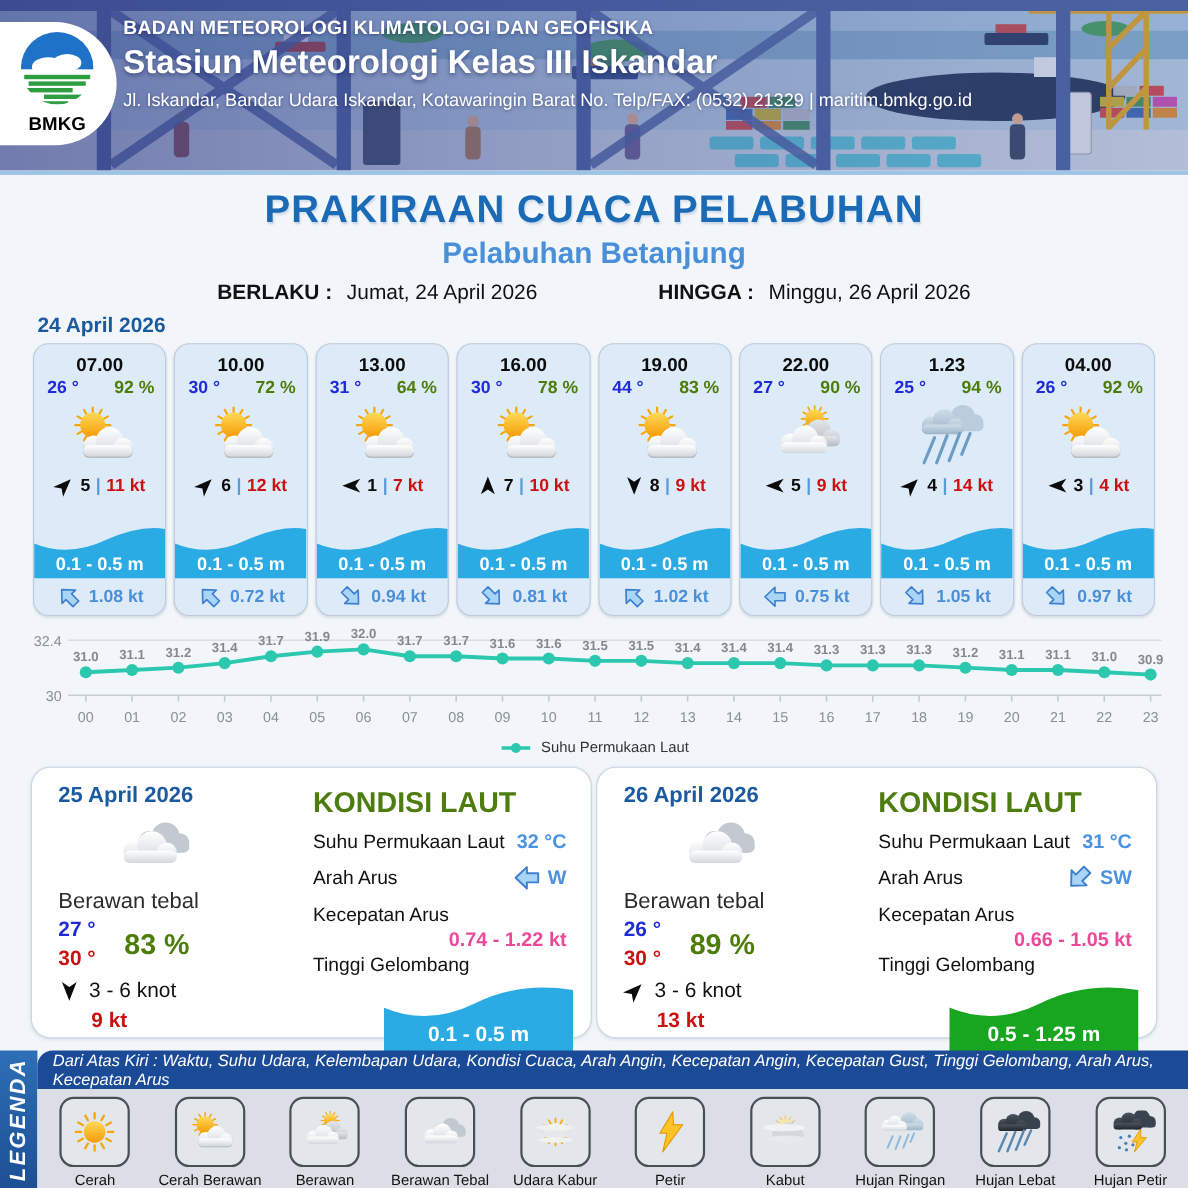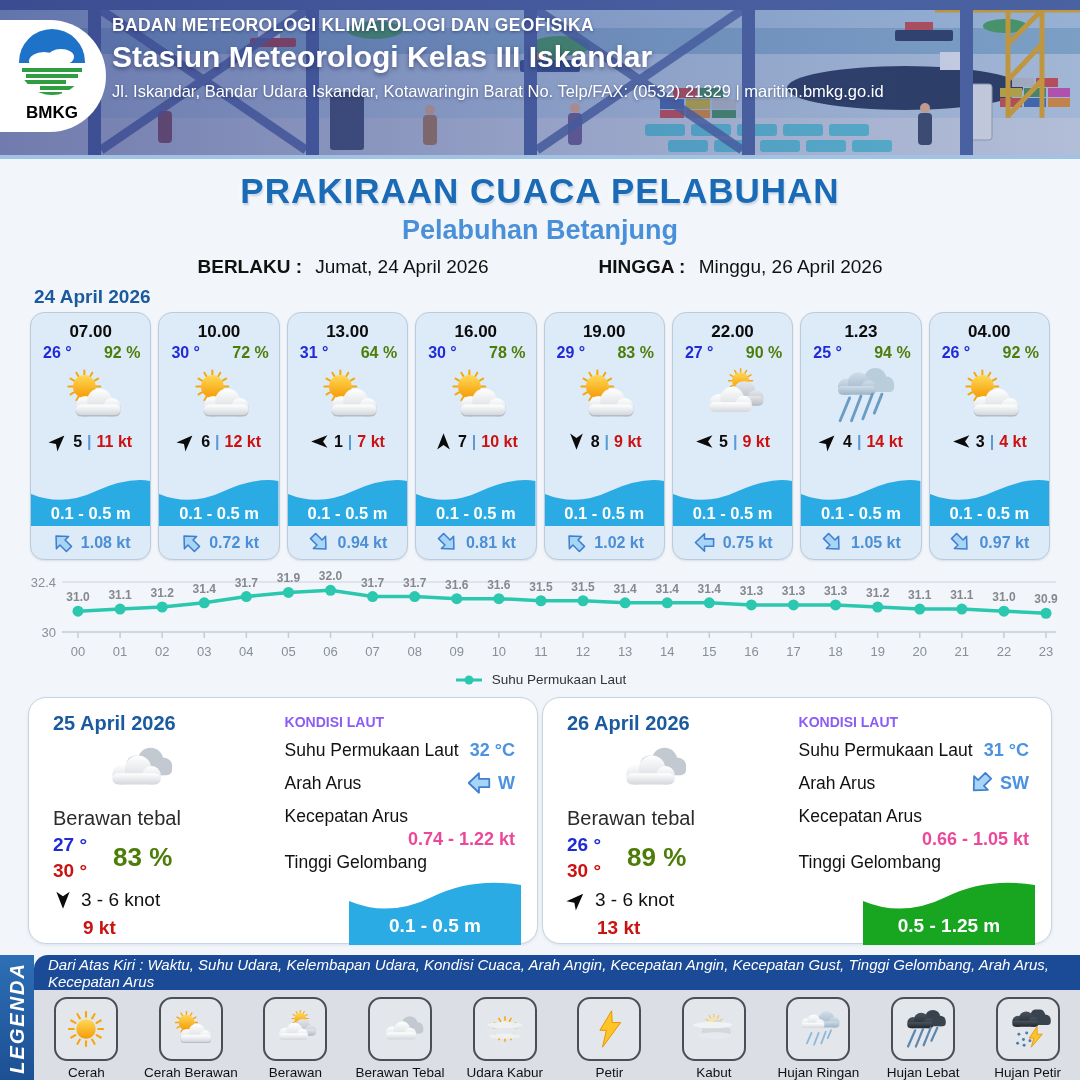--- a/index.html
+++ b/index.html
@@ -65,21 +65,21 @@
   .dc-cond{font-size:20px;color:#2b2b2b;margin-top:4px;}
   .dc-temps{display:flex;align-items:center;margin-top:2px;}
   .dc-tcol{display:flex;flex-direction:column;font-size:19px;font-weight:bold;line-height:1.35;}
   .dc-tmin{color:#1f2bd8;}
   .dc-tmax{color:#cc1111;}
   .dc-hum{font-size:26px;font-weight:bold;color:#4c7d08;margin-left:26px;}
   .dc-wind{display:flex;align-items:center;gap:8px;font-size:19px;margin-top:6px;}
   .dc-wind .dir{width:20px;height:20px;}
   .dc-gust{font-size:19px;font-weight:bold;color:#cc1111;margin:6px 0 0 30px;}
   .dc-right{flex:1;padding:16px 22px 0 8px;}
-  .sea-title{font-size:14px;font-weight:bold;color:#8b5cf6;margin-bottom:10px;}
+  .sea-title{font-size:26px;font-weight:bold;color:#4d7c0f;margin-bottom:10px;}
   .sea-row{display:flex;justify-content:space-between;align-items:center;margin-top:9px;font-size:17.5px;}
   .sea-val{font-size:18px;font-weight:bold;color:#4b93e0;display:flex;align-items:center;gap:6px;}
   .sea-val .dir{width:26px;height:26px;}
   .sea-speed-val{text-align:right;font-size:18px;font-weight:bold;color:#ec4899;margin-top:2px;}
   .sea-wave-wrap{position:relative;height:74px;margin-top:2px;}
   .wave-badge{position:absolute;right:-6px;bottom:4px;width:172px;height:70px;}
   .wave-badge svg{position:absolute;inset:0;width:100%;height:100%;}
   .wave-badge-text{position:absolute;bottom:8px;width:100%;text-align:center;color:#fff;font-size:19px;font-weight:bold;}
   .wave-blue{color:#2aabe4;}
   .wave-green{color:#18a620;}
@@ -503,21 +503,21 @@
         <svg class="dir rot-se" viewBox="0 0 24 24">
           <use href="#i-block-arrow"></use>
         </svg>
         <span>0.81 kt</span>
       </div>
     </div>
 
     <div class="card">
       <div class="c-time">19.00</div>
       <div class="c-th">
-        <span class="c-temp">29 °</span>
+        <span class="c-temp">44 °</span>
         <span class="c-hum">83 %</span>
       </div>
       <div class="c-icon">
         <svg class="wicon" viewBox="0 0 80 60">
           <use href="#i-cerah-berawan"></use>
         </svg>
       </div>
       <div class="c-wind">
         <svg class="dir rot-s" viewBox="0 0 24 24">
           <use href="#i-dart"></use>

